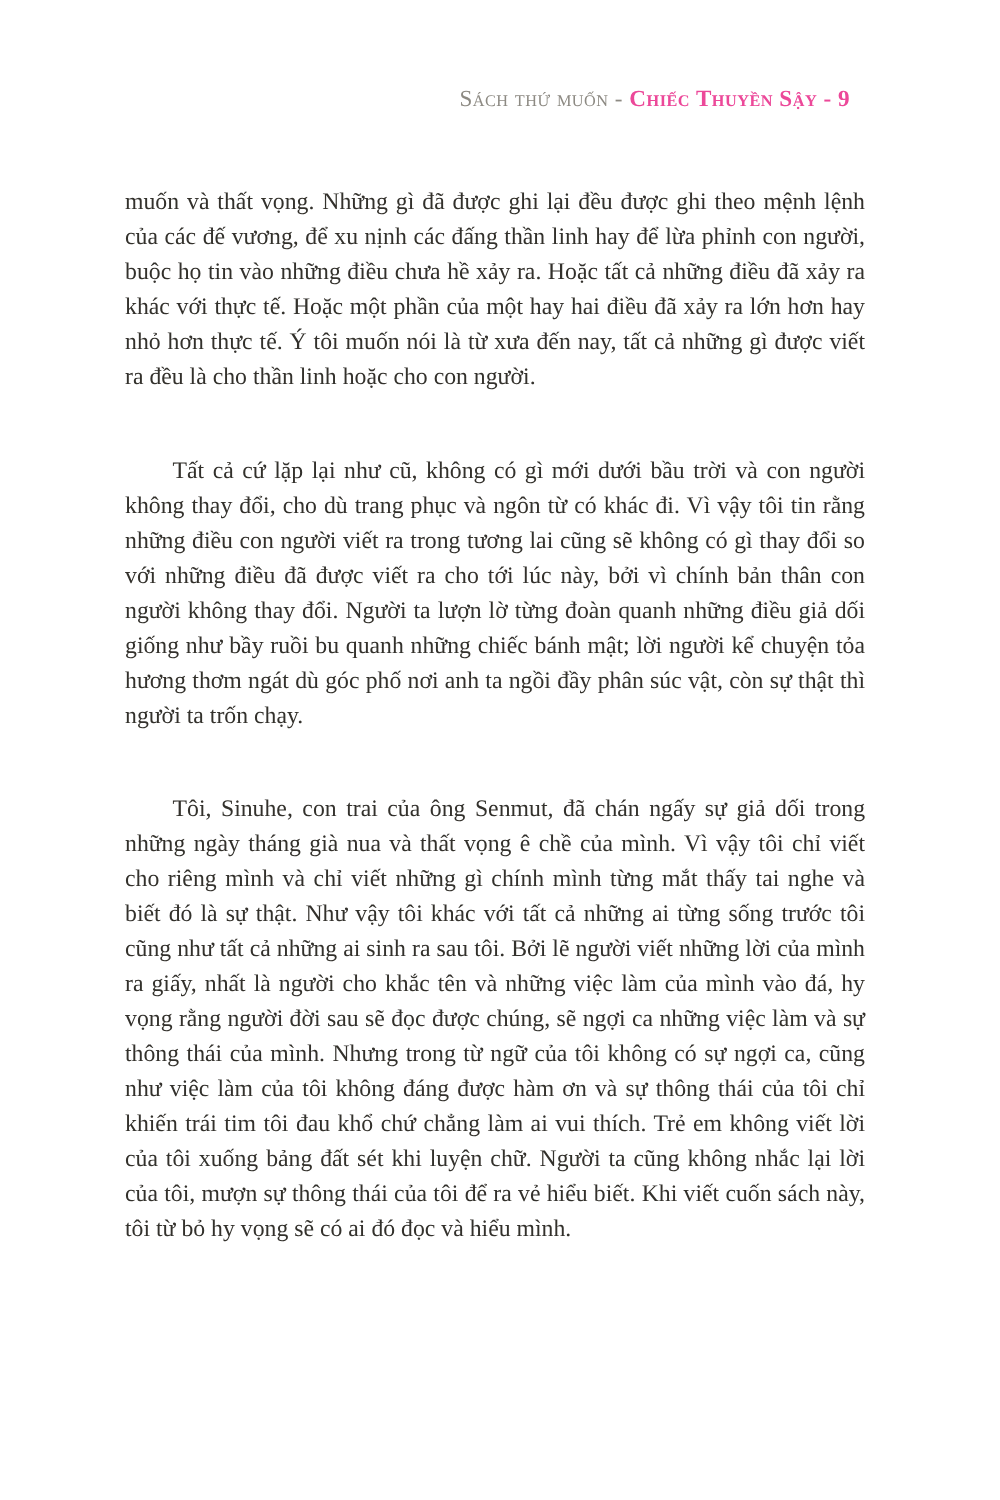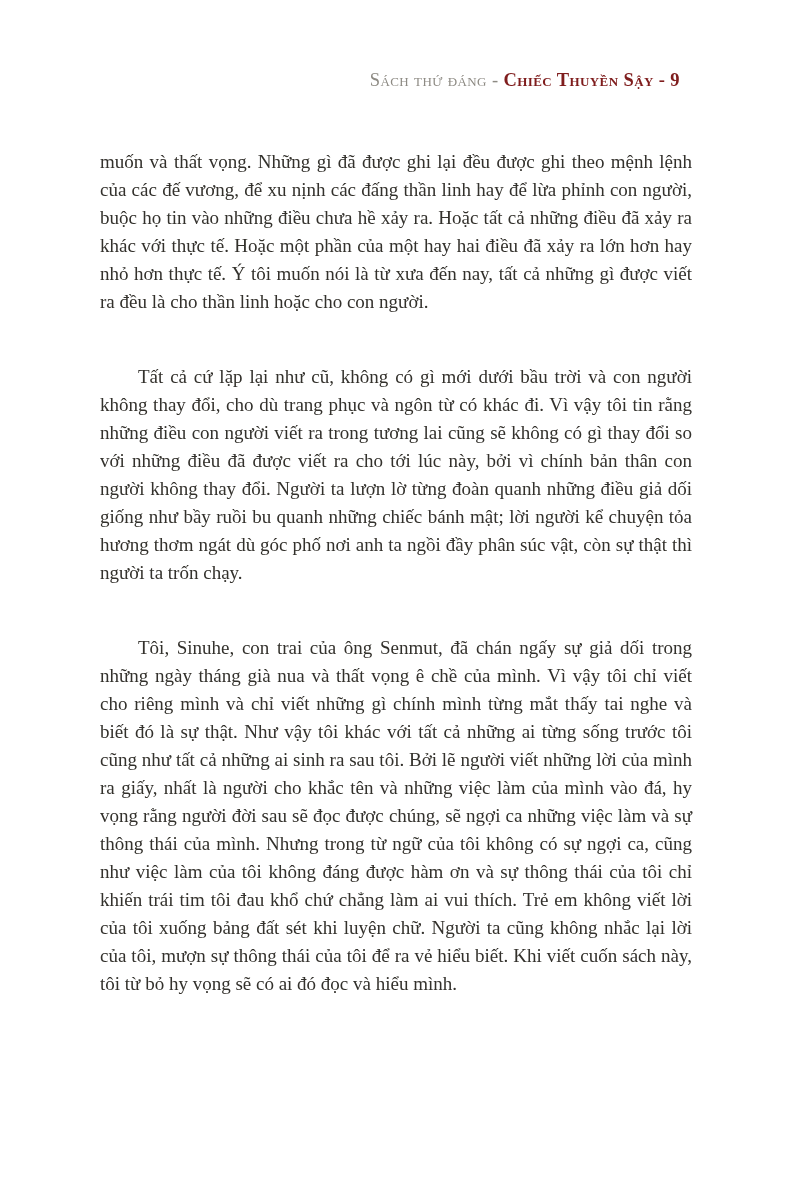--- a/index.html
+++ b/index.html
@@ -25,21 +25,21 @@
     font-variant: small-caps;
     font-size: 18.5px;
     letter-spacing: 0.4px;
     white-space: nowrap;
   }
   .rh-book {
     color: #8d8a83;
     font-weight: 400;
   }
   .rh-title {
-    color: #7f1d1d;
+    color: #ec4899;
     font-weight: 700;
   }
   .text-block {
     position: absolute;
     top: 148px;
     left: 100px;
     width: 592px;
     font-size: 19px;
     line-height: 28px;
     text-align: justify;
@@ -52,21 +52,21 @@
     text-indent: 38px;
     margin-top: 47px;
   }
 </style>
 </head>
 <body>
 
 <div class="book-page">
 
   <div class="running-head">
-    <span class="rh-book">Sách thứ đáng - </span><span class="rh-title">Chiếc Thuyền Sậy - 9</span>
+    <span class="rh-book">Sách thứ muốn - </span><span class="rh-title">Chiếc Thuyền Sậy - 9</span>
   </div>
 
   <div class="text-block">
     <p class="para">muốn và thất vọng. Những gì đã được ghi lại đều được ghi theo mệnh lệnh của các đế vương, để xu nịnh các đấng thần linh hay để lừa phỉnh con người, buộc họ tin vào những điều chưa hề xảy ra. Hoặc tất cả những điều đã xảy ra khác với thực tế. Hoặc một phần của một hay hai điều đã xảy ra lớn hơn hay nhỏ hơn thực tế. Ý tôi muốn nói là từ xưa đến nay, tất cả những gì được viết ra đều là cho thần linh hoặc cho con người.</p>
     <p class="para indent">Tất cả cứ lặp lại như cũ, không có gì mới dưới bầu trời và con người không thay đổi, cho dù trang phục và ngôn từ có khác đi. Vì vậy tôi tin rằng những điều con người viết ra trong tương lai cũng sẽ không có gì thay đổi so với những điều đã được viết ra cho tới lúc này, bởi vì chính bản thân con người không thay đổi. Người ta lượn lờ từng đoàn quanh những điều giả dối giống như bầy ruồi bu quanh những chiếc bánh mật; lời người kể chuyện tỏa hương thơm ngát dù góc phố nơi anh ta ngồi đầy phân súc vật, còn sự thật thì người ta trốn chạy.</p>
     <p class="para indent">Tôi, Sinuhe, con trai của ông Senmut, đã chán ngấy sự giả dối trong những ngày tháng già nua và thất vọng ê chề của mình. Vì vậy tôi chỉ viết cho riêng mình và chỉ viết những gì chính mình từng mắt thấy tai nghe và biết đó là sự thật. Như vậy tôi khác với tất cả những ai từng sống trước tôi cũng như tất cả những ai sinh ra sau tôi. Bởi lẽ người viết những lời của mình ra giấy, nhất là người cho khắc tên và những việc làm của mình vào đá, hy vọng rằng người đời sau sẽ đọc được chúng, sẽ ngợi ca những việc làm và sự thông thái của mình. Nhưng trong từ ngữ của tôi không có sự ngợi ca, cũng như việc làm của tôi không đáng được hàm ơn và sự thông thái của tôi chỉ khiến trái tim tôi đau khổ chứ chẳng làm ai vui thích. Trẻ em không viết lời của tôi xuống bảng đất sét khi luyện chữ. Người ta cũng không nhắc lại lời của tôi, mượn sự thông thái của tôi để ra vẻ hiểu biết. Khi viết cuốn sách này, tôi từ bỏ hy vọng sẽ có ai đó đọc và hiểu mình.</p>
   </div>
 
 </div>
 

